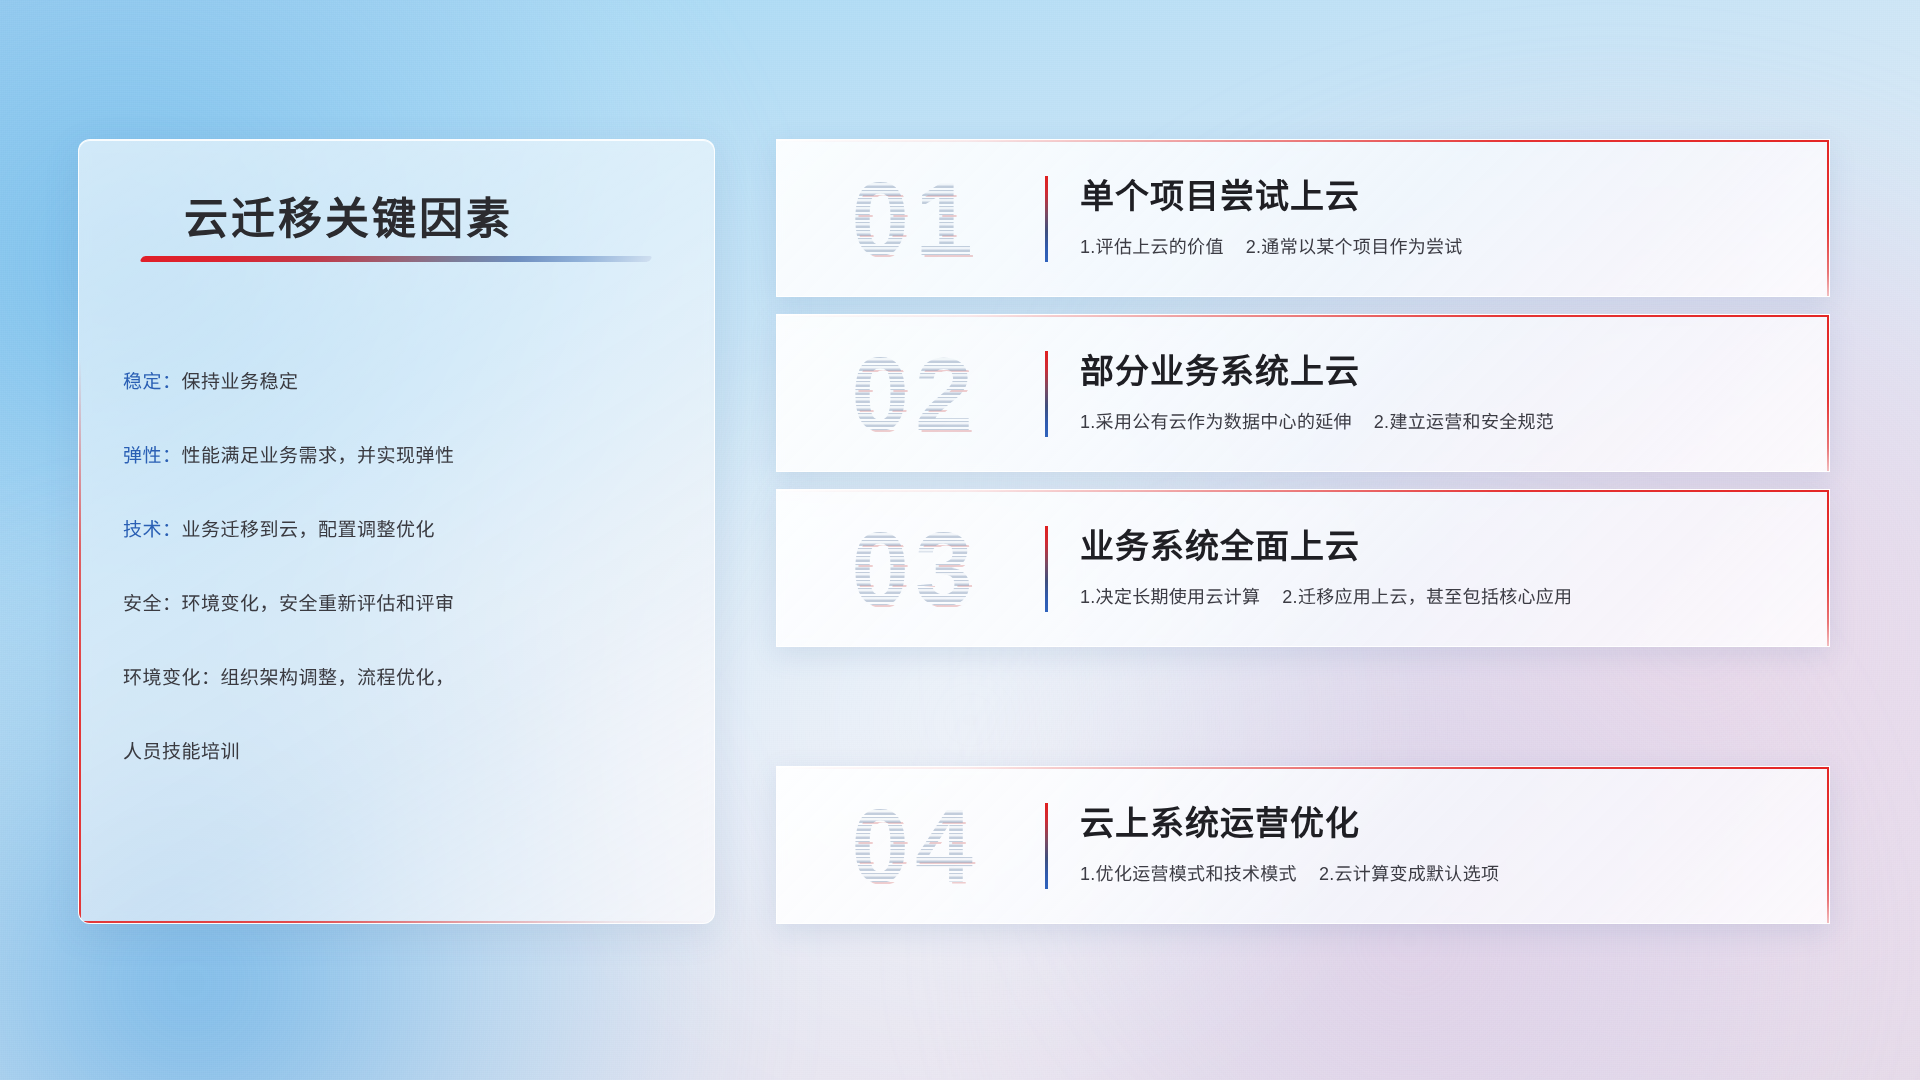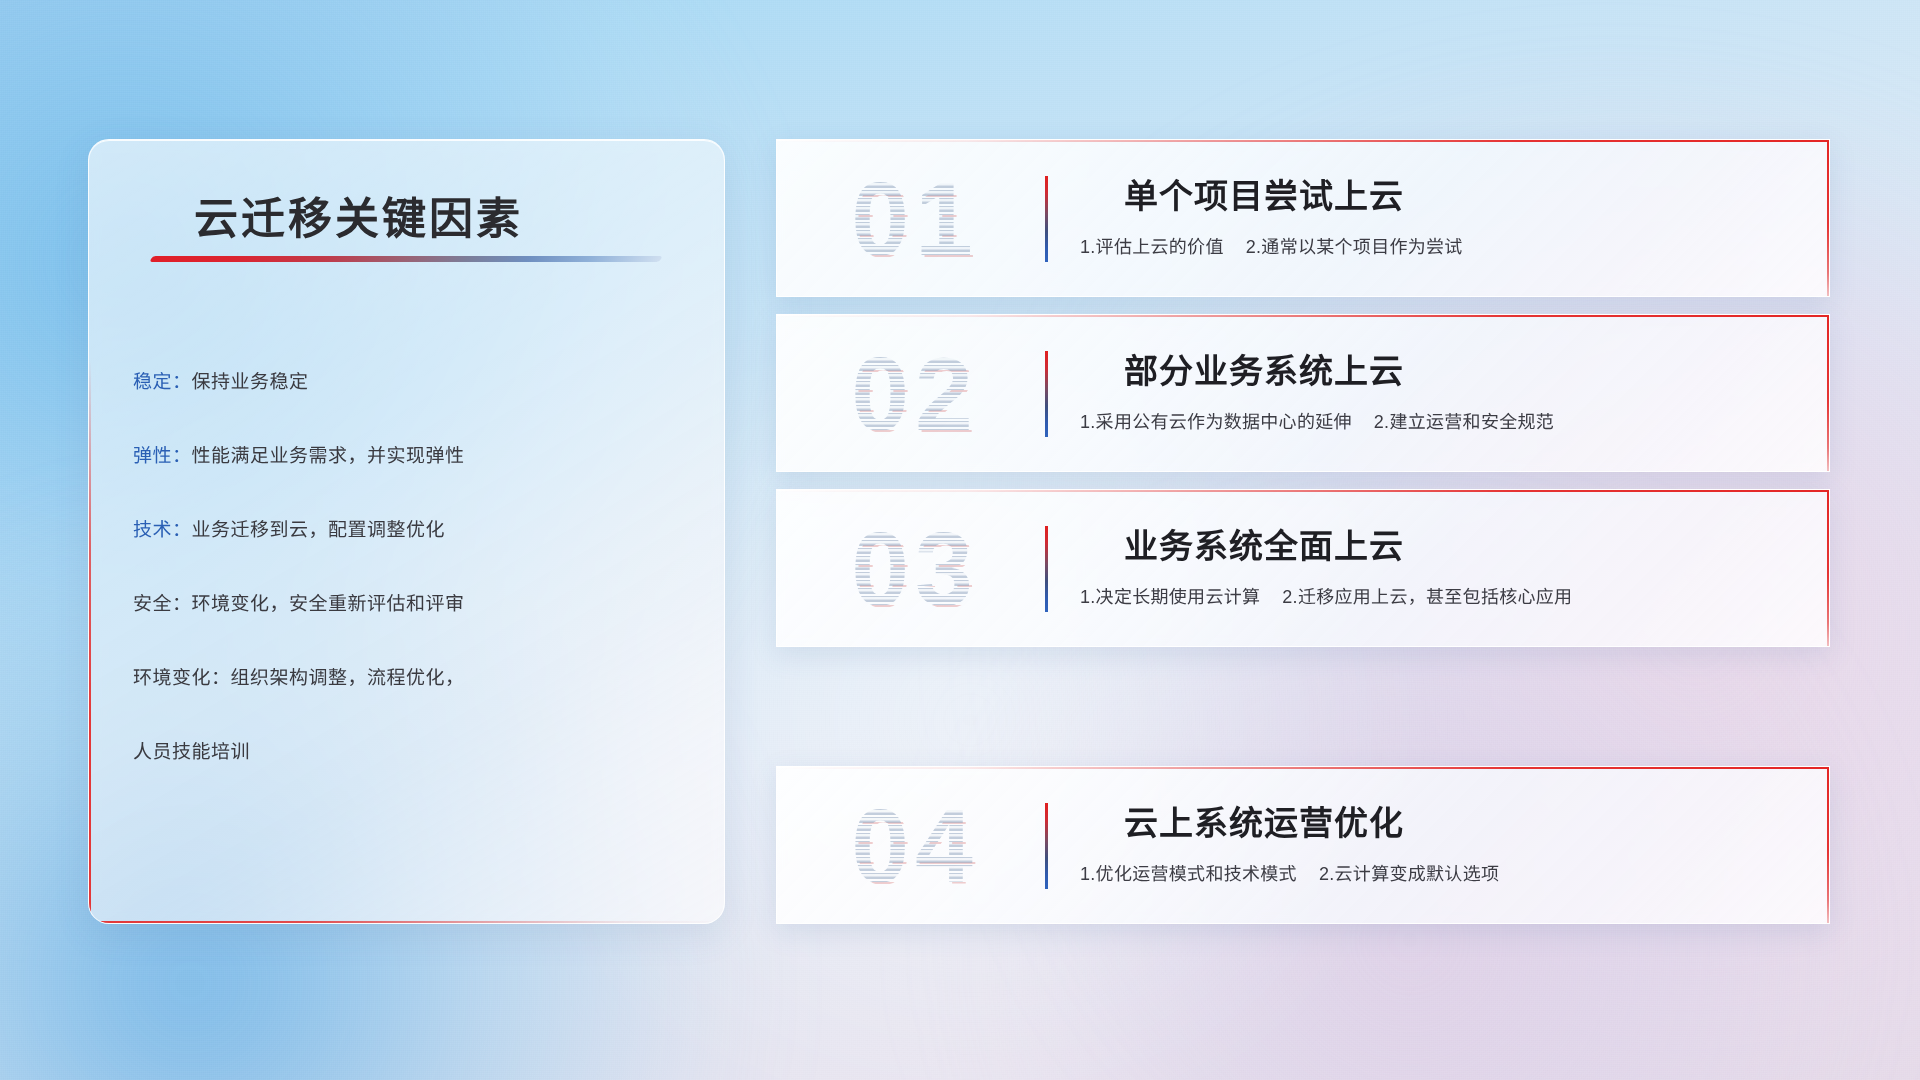--- a/index.html
+++ b/index.html
@@ -106,23 +106,23 @@
   }
 
   
   #stage {
     position: absolute; inset: 0;
   }
 
   
   #left-panel {
     position: absolute;
-    left: 88px; top: 139px;
+    left: 78px; top: 139px;
     width: 637px; height: 785px;
-    border-radius: 21px;
+    border-radius: 12px;
     background: linear-gradient(150deg,
                 rgba(255,255,255,0.62) 0%,
                 rgba(255,255,255,0.50) 38%,
                 rgba(252,250,252,0.55) 70%,
                 rgba(255,253,254,0.68) 100%);
     border: 1px solid rgba(255,255,255,0.88);
     box-shadow:
       0 10px 36px rgba(70,110,160,0.12),
       inset 0 1px 0 rgba(255,255,255,0.85);
     backdrop-filter: blur(6px);
@@ -301,21 +301,20 @@
   }
 
   .card-title {
     position: absolute;
     left: 303px; top: 29px;
     font-size: 34px;
     font-weight: 700;
     color: #1f1f24;
     letter-spacing: 1px;
     white-space: nowrap;
-    margin-left: 44px;
   }
   .card-desc {
     position: absolute;
     left: 303px; top: 92px;
     font-size: 18px;
     color: #3c3c44;
     letter-spacing: 0.3px;
     white-space: nowrap;
   }
   .card-desc .gap { display: inline-block; width: 22px; }

